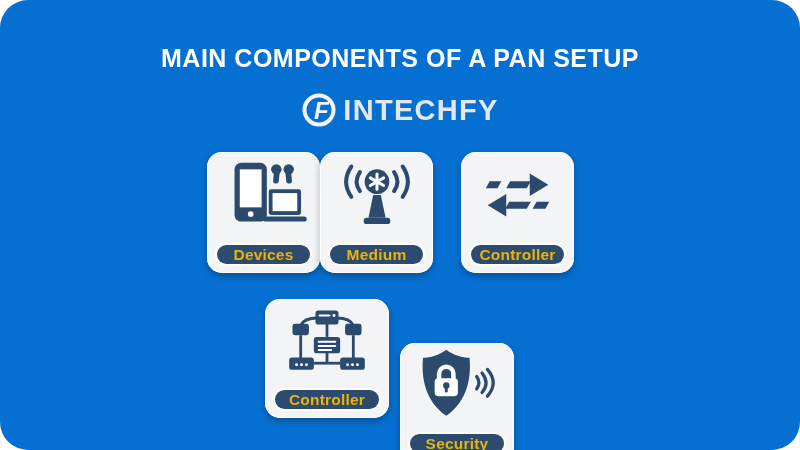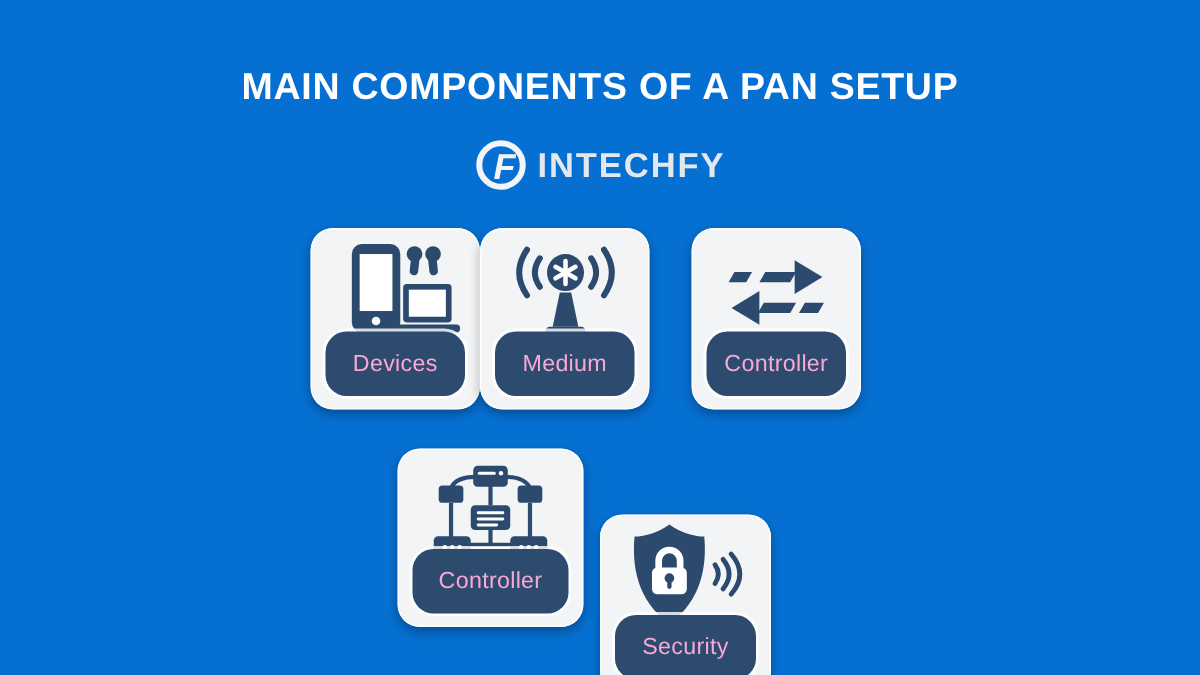--- a/index.html
+++ b/index.html
@@ -1,45 +1,46 @@
 <!DOCTYPE html>
 <html><head>
 <meta charset="utf-8">
 <style>
   html,body { margin:0; padding:0; }
   .canvas {
     position:relative; width:800px; height:450px;
     background:#0670d2; overflow:hidden;
     font-family:"Liberation Sans", sans-serif;
+    border-radius:28px;
   }
   .title {
     position:absolute; top:44px; left:0; width:100%;
     text-align:center; color:#ffffff;
     font-size:25px; font-weight:800; letter-spacing:.5px;
   }
   .brand {
     position:absolute; top:92px; left:0; width:100%;
     display:flex; align-items:center; justify-content:center; gap:6px;
   }
   .brand-logo { width:36px; height:36px; display:block; }
   .brand-name {
-    color:#e4e8ee; font-size:23px; font-weight:800; letter-spacing:1.3px;
+    color:#e4e8ee; font-size:29px; font-weight:800; letter-spacing:1.3px;
   }
   .card {
     position:absolute; background:#f3f4f6; border-radius:15px;
     box-shadow:0 3px 7px rgba(0,0,0,.30), inset 0 0 0 1px rgba(255,255,255,.9);
   }
   .card-icon {
     position:absolute; top:4px; left:0; right:0; bottom:40px;
     display:flex; align-items:center; justify-content:center;
   }
   .pill {
-    position:absolute; left:10px; right:10px; bottom:9px; height:43px;
+    position:absolute; left:10px; right:10px; bottom:9px; height:19px;
     background:#2d4b6e; border-radius:14px;
-    color:#f9a8d4; font-weight:normal; font-size:15.5px; letter-spacing:.2px;
+    color:#eab308; font-weight:bold; font-size:15.5px; letter-spacing:.2px;
     display:flex; align-items:center; justify-content:center;
     box-shadow:0 0 0 2px rgba(255,255,255,.8);
   }
   .c-devices    { left:207px; top:152px; width:113px; height:121px; }
   .c-medium     { left:320px; top:152px; width:113px; height:121px; }
   .c-protocols  { left:461px; top:152px; width:113px; height:121px; }
   .c-controller { left:265px; top:299px; width:114px; height:119px;padding-left:10px; }
   .c-security   { left:400px; top:299px; width:114px; height:119px;margin-top:44px; }
 </style>
 </head>

